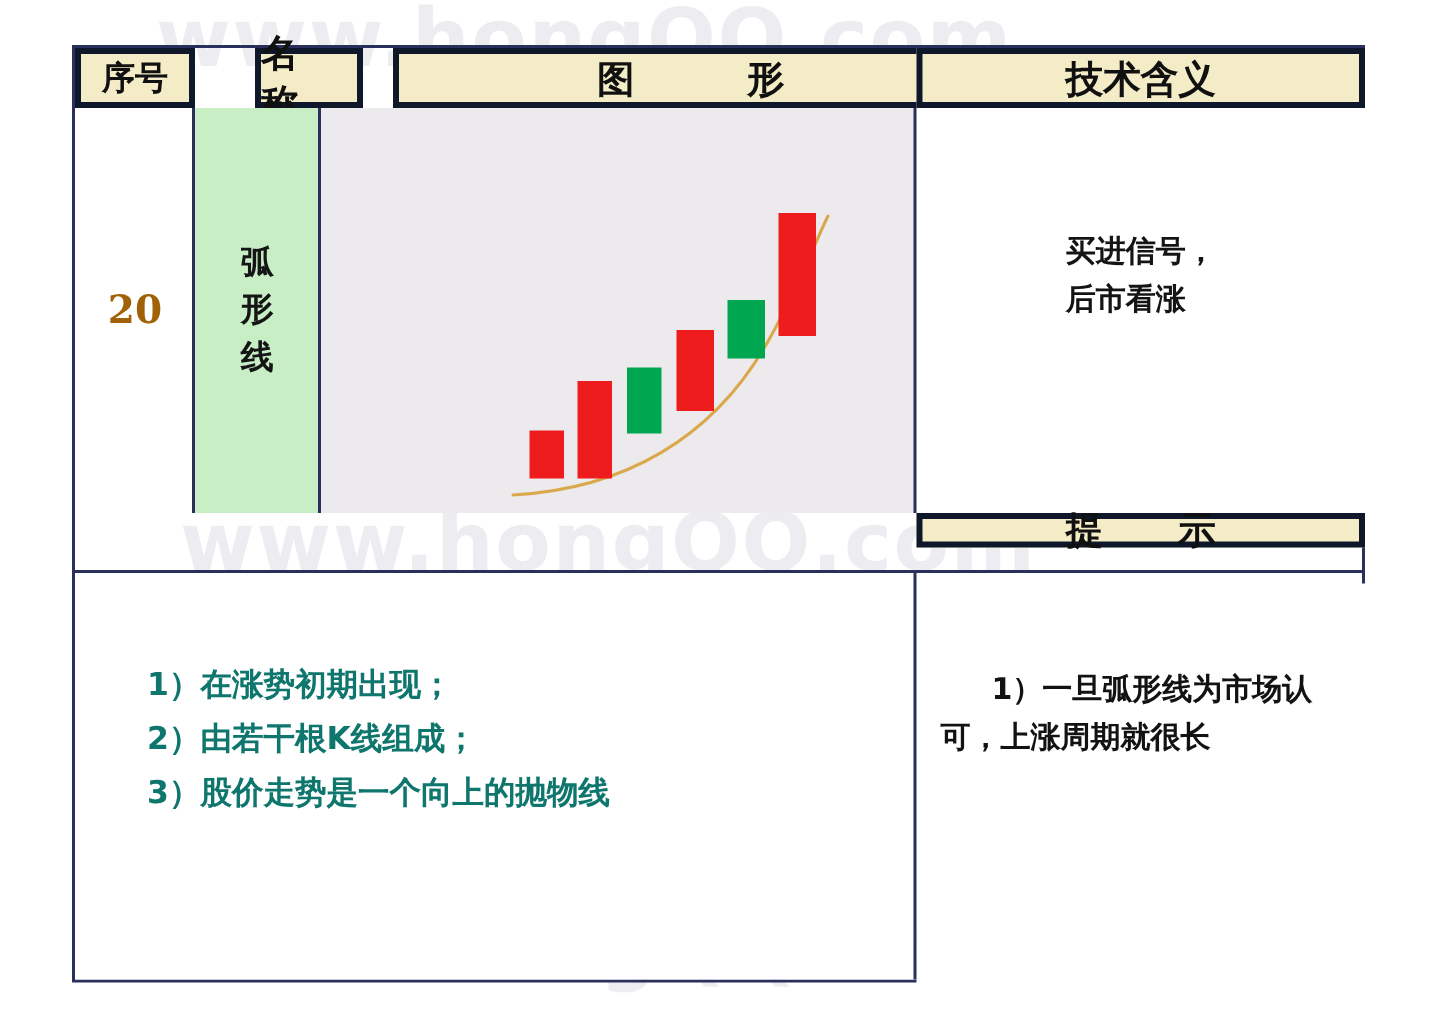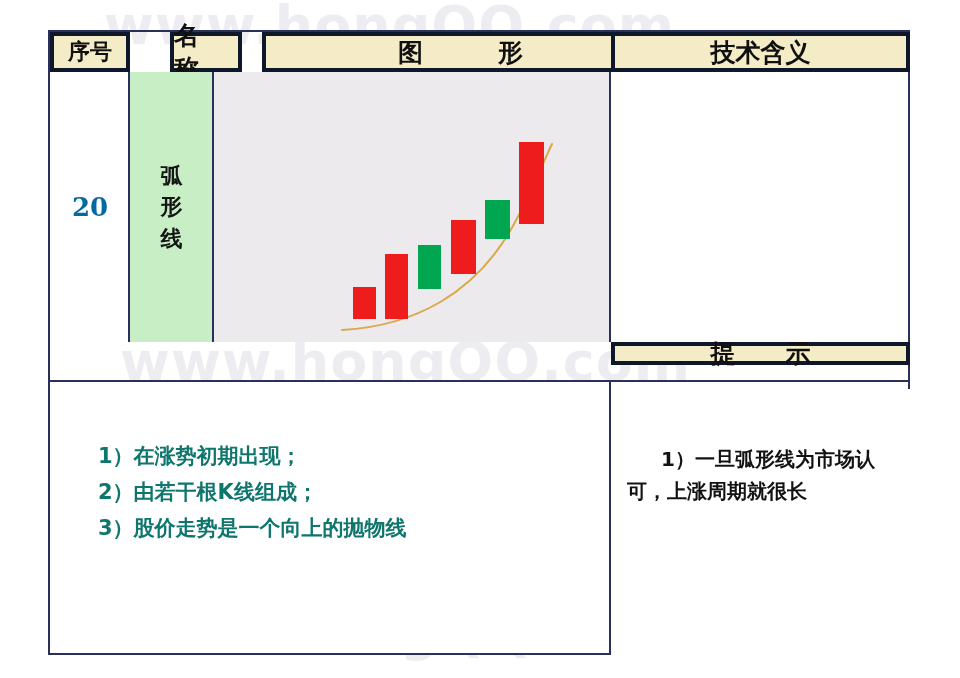--- a/index.html
+++ b/index.html
@@ -102,21 +102,21 @@
   #hdr-name   { left: 80px; top: 0;   width: 72px;  height: 40px; margin-left: 40px; }
   #hdr-chart  { left: 164px;top: 0;   width: 397px; height: 40px; margin-left: 48px; }
   #hdr-mean   { left: 561px;top: 0;   width: 299px; height: 40px; }
 
   
   #cell-seq {
     left: 0; top: 40px; width: 80px; height: 270px;
     font-family: "DejaVu Serif", serif;
     font-weight: 700;
     font-size: 26px;
-    color: #0369a1;
+    color: #a16207;
     background: #ffffff;
   }
   #cell-name {
     left: 80px; top: 40px; width: 84px; height: 270px;
     background: #c7eec4;
   }
   #name-stack {
     font-family: "DejaVu Sans", "Liberation Sans", sans-serif;
     font-weight: 700;
     font-size: 22px;
@@ -229,20 +229,24 @@
           <rect x="139" y="215" width="23" height="32" fill="#ee1c1c"></rect>
           <rect x="171" y="182" width="23" height="65" fill="#ee1c1c"></rect>
           <rect x="204" y="173" width="23" height="44" fill="#00a650"></rect>
           <rect x="237" y="148" width="25" height="54" fill="#ee1c1c"></rect>
           <rect x="271" y="128" width="25" height="39" fill="#00a650"></rect>
           <rect x="305" y="70" width="25" height="82" fill="#ee1c1c"></rect>
         </g>
     </svg>
   </div>
 
+  <div class="cell" id="cell-meaning">
+    <div id="meaning-text">买进信号，
+后市看涨</div>
+  </div>
 
   <div class="cell hdr" id="hdr-tips">提　　示</div>
 
   <div class="cell" id="cell-features">
     <div id="features-text">1）在涨势初期出现；
 2）由若干根K线组成；
 3）股价走势是一个向上的抛物线</div>
   </div>
   <div class="cell" id="cell-tips">
     <div id="tips-text">1）一旦弧形线为市场认可，上涨周期就很长</div>

